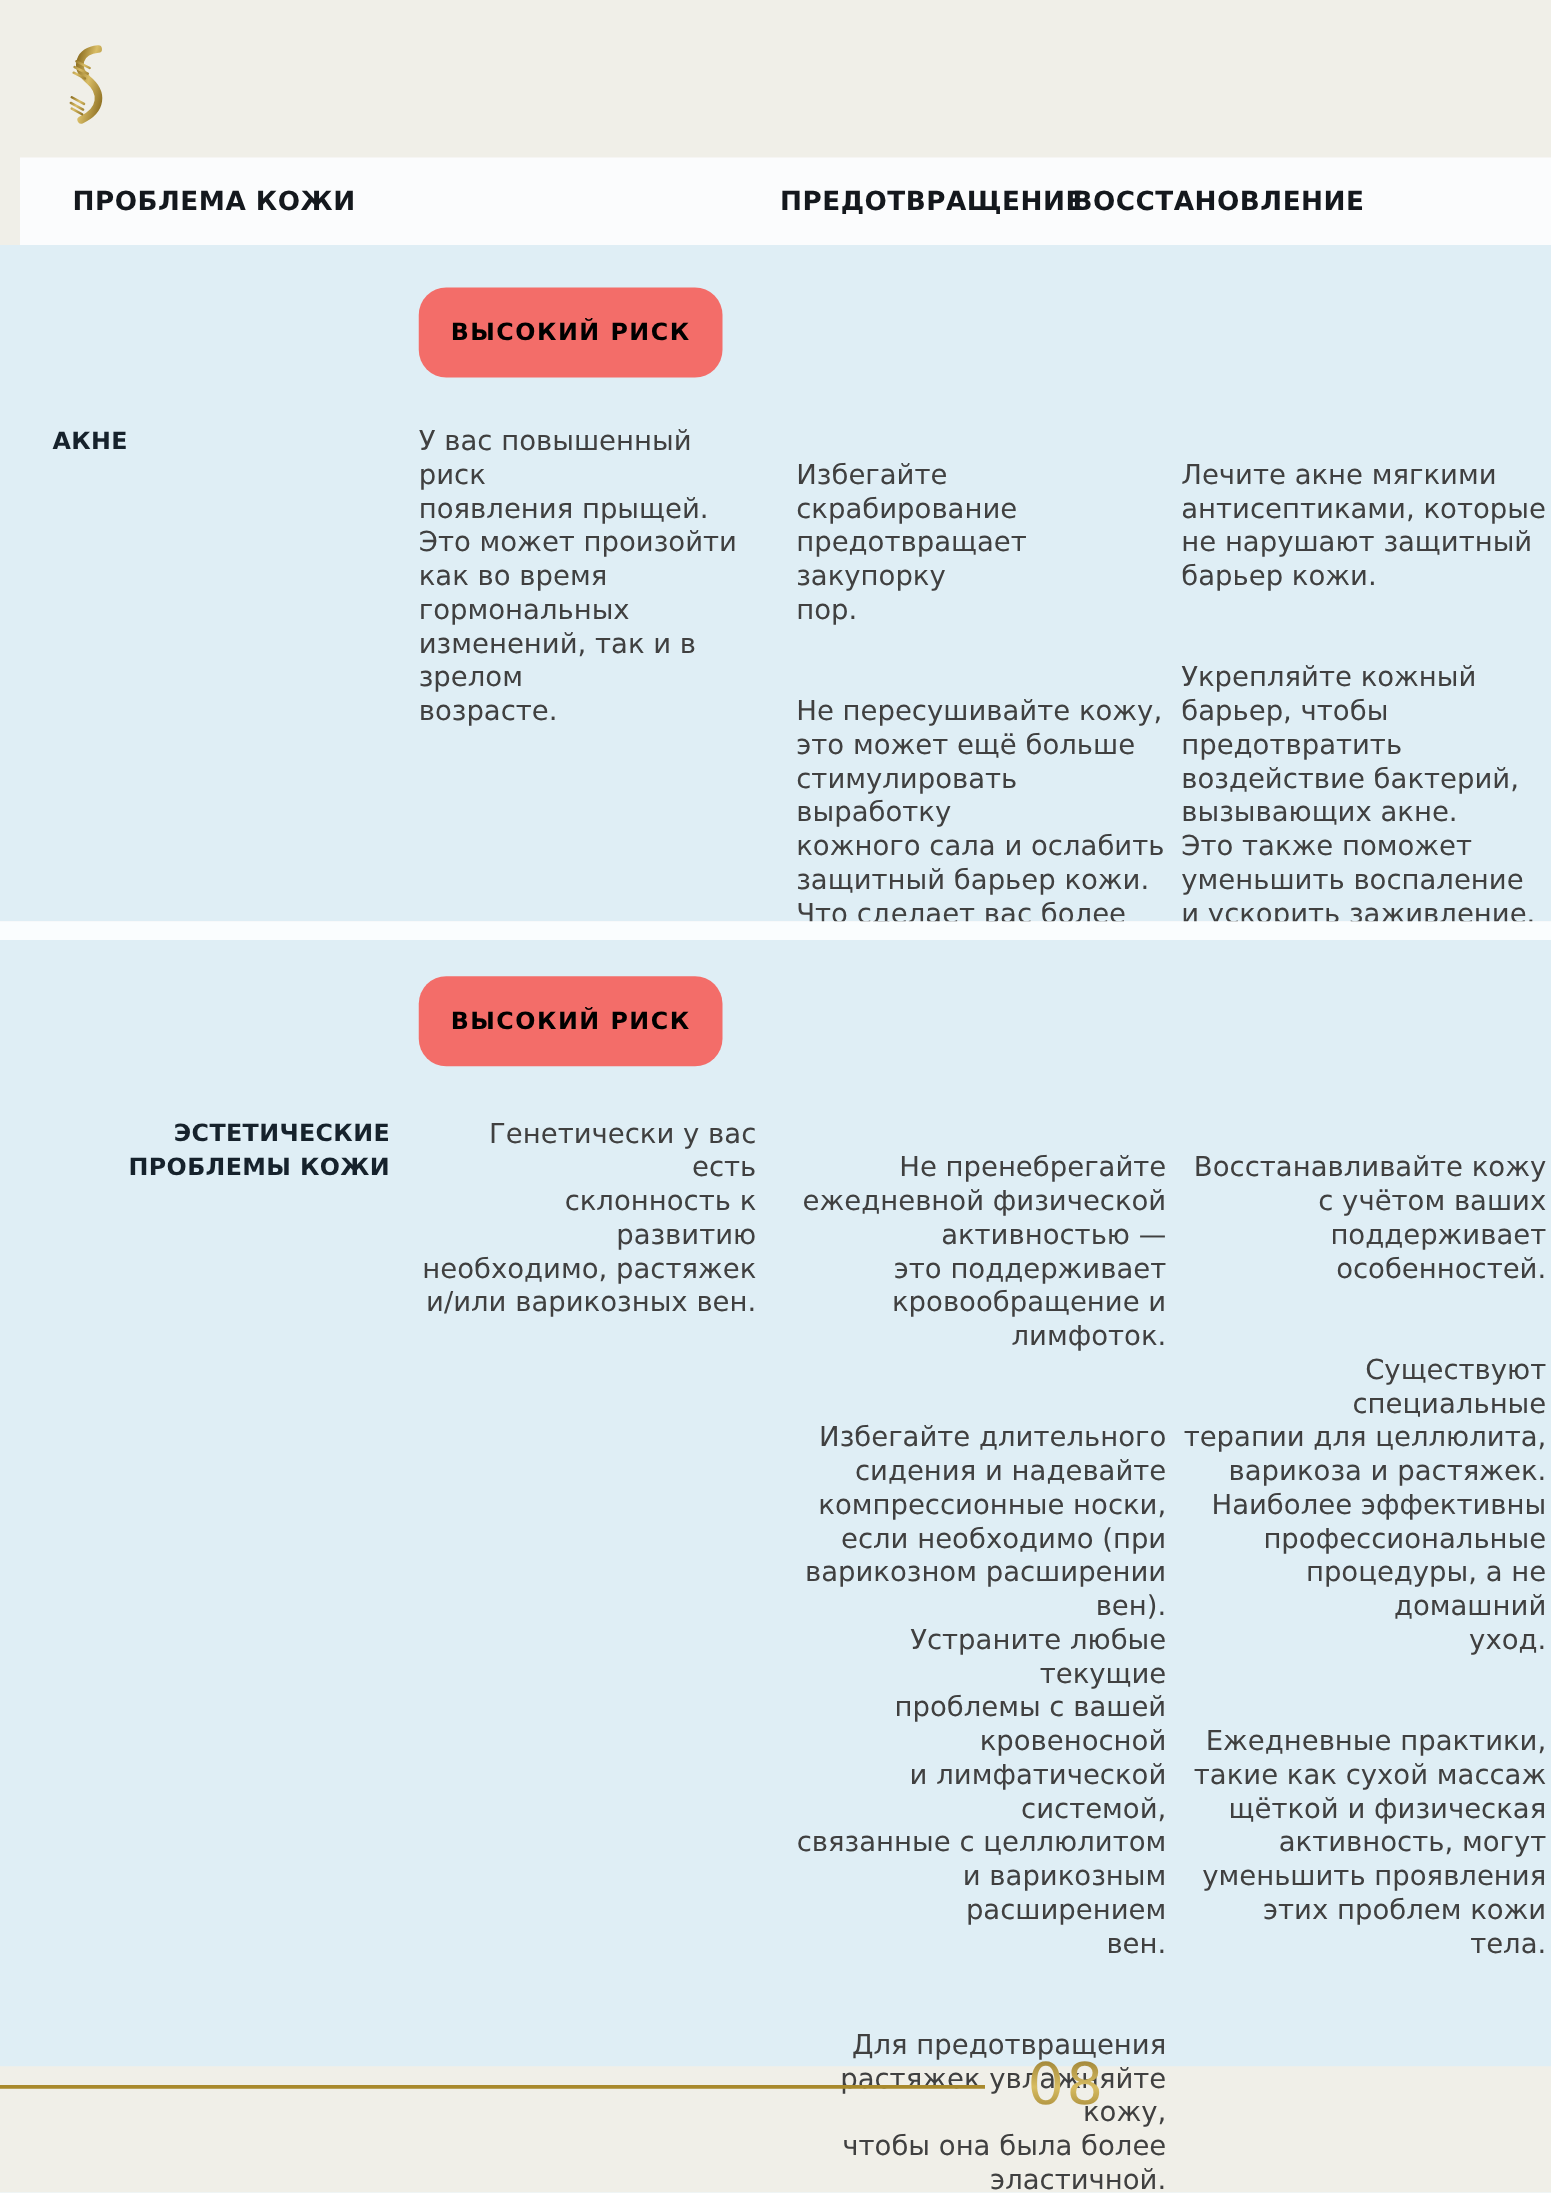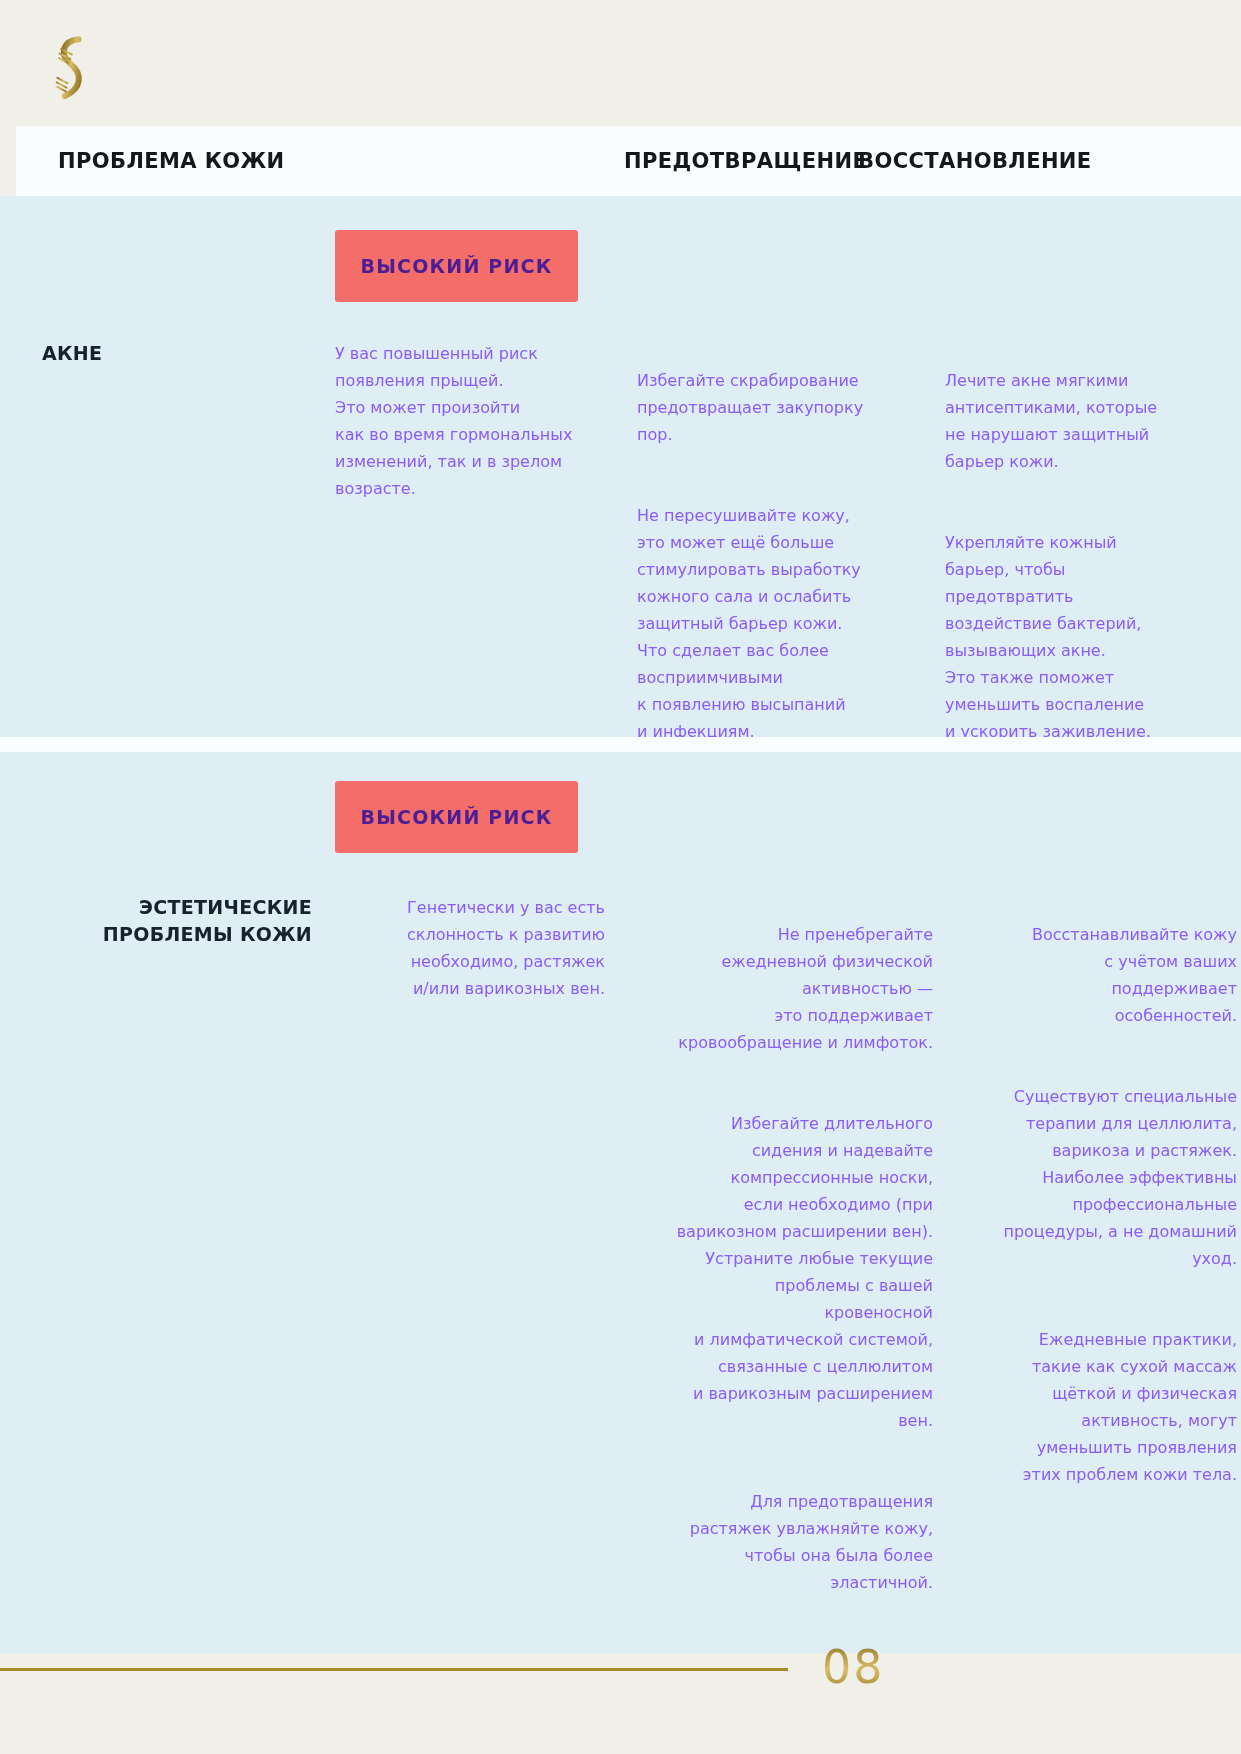--- a/index.html
+++ b/index.html
@@ -47,35 +47,35 @@
     left:0; top:737px;
     width:1241px; height:15px;
     background:#fafdfe;
   }
   .section-2{top:752px; height:901px;}
   .risk-badge{
     position:absolute;
     left:335px;
     width:243px; height:72px;
     background:#f36d69;
-    border-radius:3px;
+    border-radius:22px;
     display:flex; align-items:center; justify-content:center;
-    color:#4c1d95;
+    color:#000000;
     font-weight:bold;
     font-size:19px;
     letter-spacing:1.2px;
     white-space:nowrap;
   }
   .badge-1{top:34px;}
   .badge-2{top:29px;}
   .col{
     position:absolute;
-    font-size:16px;
+    font-size:22px;
     line-height:27px;
-    color:#8b5cf6;
+    color:#404040;
     white-space:pre-line;
   }
   .col p{margin:0 0 27px 0; white-space:pre-line;}
   .col p:last-child{margin-bottom:0;}
   .problem-title{
     left:42px;
     width:270px;
     font-weight:bold;
     font-size:19px;
     color:#16222c;

